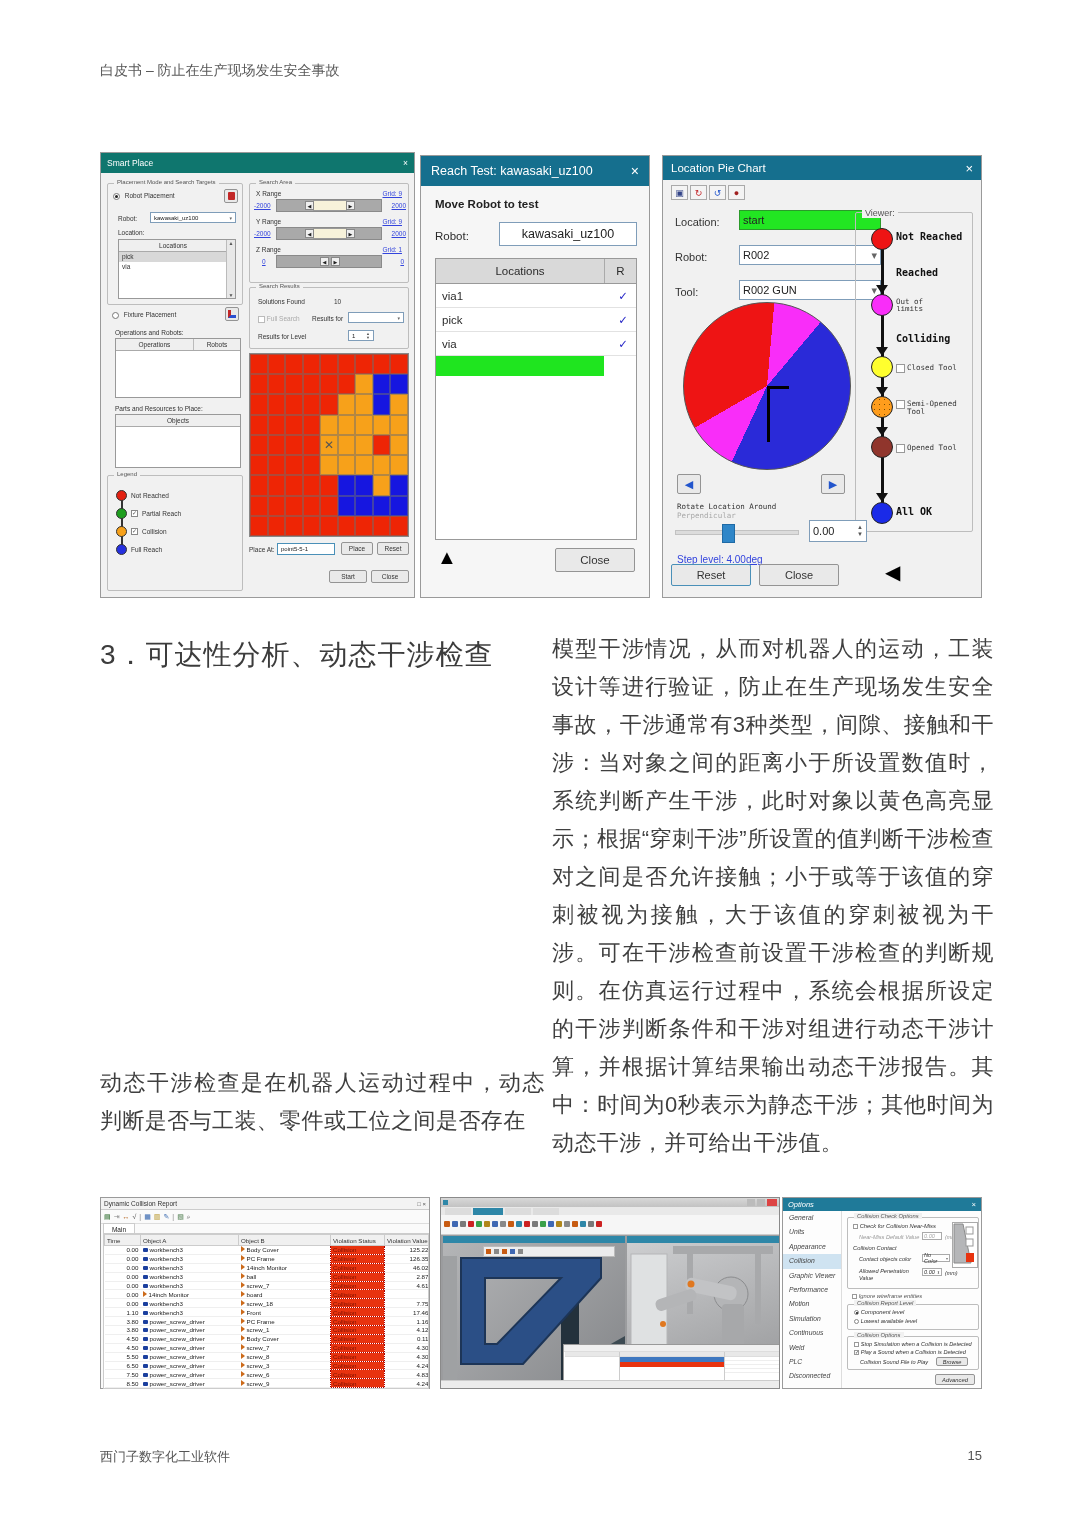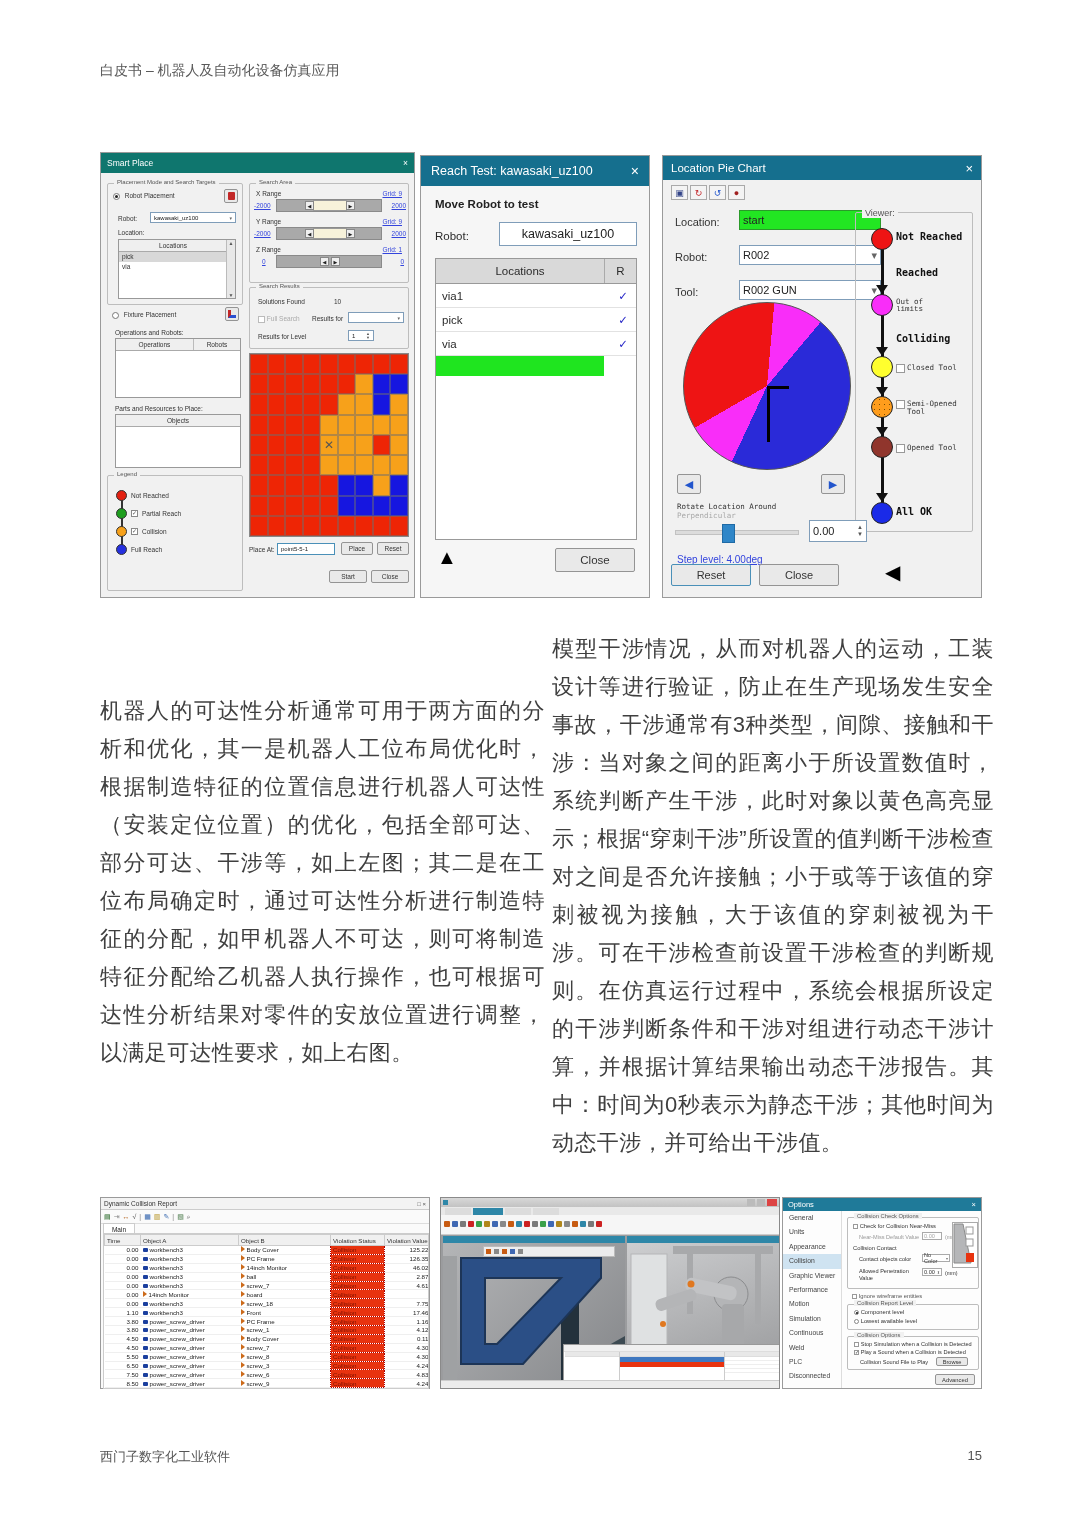--- a/index.html
+++ b/index.html
@@ -62,21 +62,21 @@
   .cr th{background:#f0f0f0;border:1px solid #ccc;font-weight:normal;text-align:left;
          padding:0 2px;height:10px;font-size:6.2px;color:#333;white-space:nowrap;overflow:hidden;}
   .cr td{border-bottom:1px solid #efefef;padding:0 2px;height:7.9px;white-space:nowrap;overflow:hidden;}
   .cr .stat{background:#e8330f;border:1px dotted #a00;color:#7d1202;}
   .cr .num{text-align:right;}
   .cr-ic{display:inline-block;width:5px;height:4px;margin-right:2px;}
   .cr-ic.blue{background:#1b3f9e;border-radius:1px;}
   .cr-ic.orange{width:0;height:0;border-left:4px solid #cc6a1a;border-top:3px solid transparent;
                 border-bottom:3px solid transparent;background:none;}
   
-  .opt{background:#fdfdfd;font-size:6px;color:#333;}
+  .opt{background:#fdfdfd;font-size:6px;color:#333;font-style:italic;}
   .opt .tb{height:13px;font-size:7.5px;padding:0 5px;background:#1f7a99;}
   .opt-side-item{height:14.4px;line-height:14.4px;padding-left:6px;font-size:6.8px;color:#444;}
   .opt-side-item.sel{background:#cfe3f1;}
   .o-cb{display:inline-block;width:5px;height:5px;border:1px solid #999;background:#fff;box-sizing:border-box;
         font-size:5px;line-height:3px;text-align:center;color:#444;vertical-align:middle;}
   .o-radio{display:inline-block;width:5px;height:5px;border:1px solid #888;border-radius:50%;background:#fff;
            box-sizing:border-box;vertical-align:middle;position:relative;}
   .o-radio.sel:after{content:"";position:absolute;left:1px;top:1px;width:1.6px;height:1.6px;border-radius:50%;background:#222;}
   .o-box{position:absolute;background:#fff;border:1px solid #aaa;box-sizing:border-box;padding:0 1px;
          display:flex;align-items:center;font-size:5.6px;color:#333;}
@@ -87,21 +87,21 @@
   
   .heading{font-size:28px;color:#3c3c3c;letter-spacing:1px;}
   .body-col{font-size:22px;line-height:38px;text-align:justify;color:#3f3f3f;letter-spacing:.4px;}
   .footer{font-size:13px;color:#555;}
 </style>
 </head>
 <body>
 
 <div class="page">
 
-  <div class="abs" style="left:100px;top:62px;font-size:14px;color:#595959;">白皮书 – 机器人及自动化设备仿真应用</div>
+  <div class="abs" style="left:100px;top:62px;font-size:14px;color:#595959;">白皮书 – 防止在生产现场发生安全事故</div>
 
   <div class="win sp" style="left:100px;top:152px;width:315px;height:446px;">
     <div class="tb">
       <span>Smart Place</span>
       <span class="x">×</span>
     </div>
 
     <div class="grp" style="left:6px;top:30px;width:136px;height:122px;">
       <span class="grp-cap" style="font-size:6px;">Placement Mode and Search Targets</span>
       <div class="abs" style="left:5px;top:8px;">
@@ -451,21 +451,22 @@
     <span class="abs link" style="left:14px;top:398px;font-size:10px;">Step level: 4.00deg</span>
     <div class="btn" style="left:8px;top:408px;width:80px;height:22px;font-size:11px;border-color:#4a90b8;">
         <span>Reset</span>
       </div>
     <div class="btn" style="left:96px;top:408px;width:80px;height:22px;font-size:11px;">
         <span>Close</span>
       </div>
     <span class="abs" style="left:222px;top:404px;font-size:20px;color:#000;">◀</span>
   </div>
 
-  <div class="abs body-col" style="left:100px;top:692px;width:445px;">机器人的可达性分析通常可用于两方面的分析和优化，其一是机器人工位布局优化时，根据制造特征的位置信息进行机器人可达性（安装定位位置）的优化，包括全部可达、部分可达、干涉等，如上左图；其二是在工位布局确定时，通过可达性分析进行制造特征的分配，如甲机器人不可达，则可将制造特征分配给乙机器人执行操作，也可根据可达性分析结果对零件的安放位置进行调整，以满足可达性要求，如上右图。</div>
+  <div class="abs heading" style="left:100px;top:636px;">3．可达性分析、动态干涉检查</div>
+  <div class="abs body-col" style="left:100px;top:1064px;width:445px;">动态干涉检查是在机器人运动过程中，动态判断是否与工装、零件或工位之间是否存在</div>
   <div class="abs body-col" style="left:552px;top:630px;width:442px;">模型干涉情况，从而对机器人的运动，工装设计等进行验证，防止在生产现场发生安全事故，干涉通常有3种类型，间隙、接触和干涉：当对象之间的距离小于所设置数值时，系统判断产生干涉，此时对象以黄色高亮显示；根据“穿刺干涉”所设置的值判断干涉检查对之间是否允许接触；小于或等于该值的穿刺被视为接触，大于该值的穿刺被视为干涉。可在干涉检查前设置干涉检查的判断规则。在仿真运行过程中，系统会根据所设定的干涉判断条件和干涉对组进行动态干涉计算，并根据计算结果输出动态干涉报告。其中：时间为0秒表示为静态干涉；其他时间为动态干涉，并可给出干涉值。</div>
 
   <div class="win cr" style="left:100px;top:1197px;width:330px;height:192px;">
     <div class="abs" style="left:0;top:0;right:0;height:12px;background:#f3f3f3;border-bottom:1px solid #ccc;display:flex;align-items:center;justify-content:space-between;padding:0 3px;box-sizing:border-box;">
       <span style="font-size:6.5px;color:#333;">Dynamic Collision Report</span>
       <span style="font-size:6px;color:#555;">□ ×</span>
     </div>
     <div class="abs" style="left:0;top:12px;right:0;height:13px;background:#fafafa;border-bottom:1px solid #ddd;display:flex;align-items:center;gap:3px;padding:0 3px;font-size:7px;">
       <span style="color:#2a6a2a;">▤</span>
       <span style="color:#888;">⇥</span>

